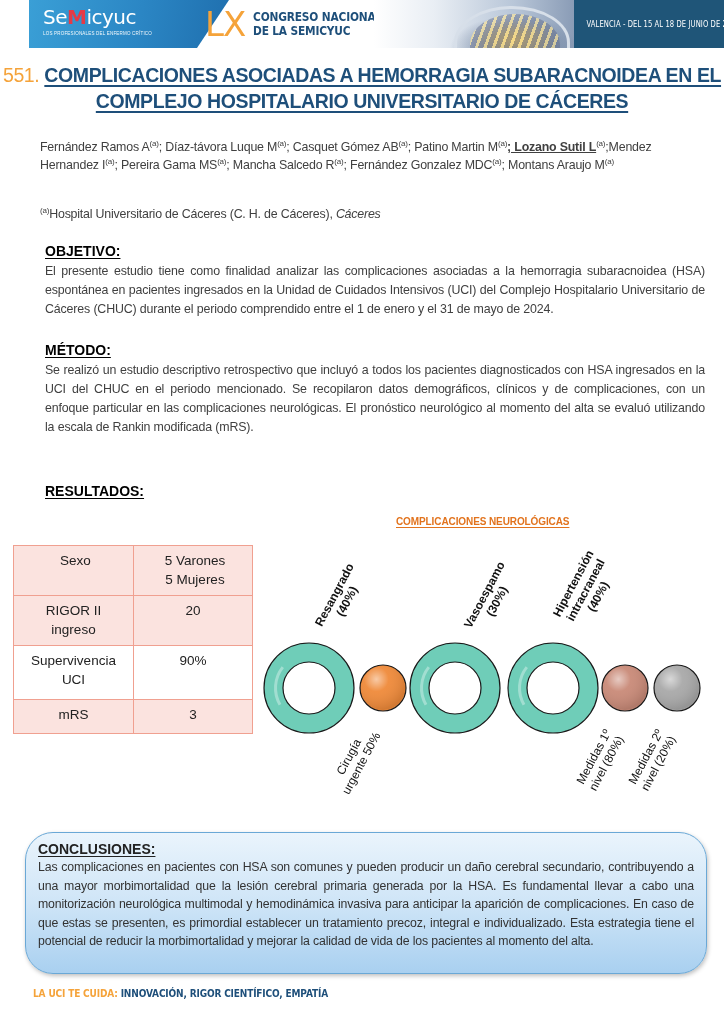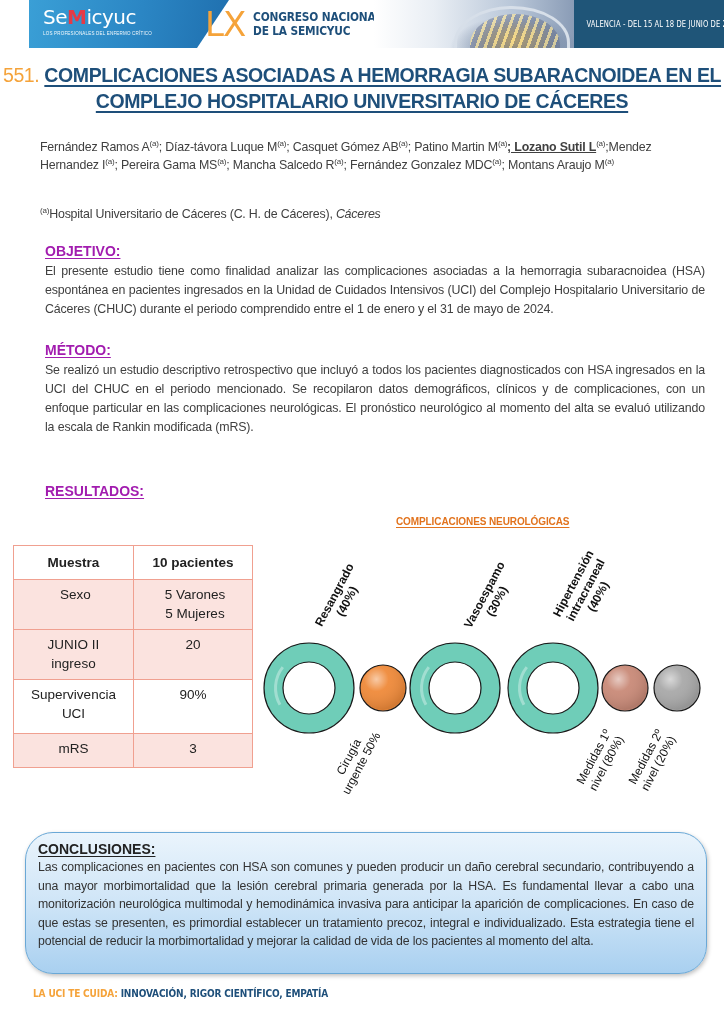--- a/index.html
+++ b/index.html
@@ -50,21 +50,21 @@
   .title-num { color: #f5a33a; font-weight: normal; }
 
   
   .authors { position: absolute; left: 40px; top: 138px; width: 650px; font-size: 12.4px; line-height: 18px; color: #404040; letter-spacing: -0.2px; }
   .authors sup { font-size: 8px; vertical-align: 5px; line-height: 0; }
   .presenter { font-weight: bold; text-decoration: underline; }
   .affiliation { position: absolute; left: 40px; top: 207px; font-size: 12.4px; color: #404040; letter-spacing: -0.2px; }
   .affiliation sup { font-size: 8px; vertical-align: 5px; line-height: 0; }
 
   
-  .section-h { font-size: 14px; font-weight: bold; color: #a21caf; text-decoration: underline; text-underline-offset: 2px; }
+  .section-h { font-size: 14px; font-weight: bold; color: #000000; text-decoration: underline; text-underline-offset: 2px; }
   .section-p { font-size: 12.4px; line-height: 19px; color: #404040; text-align: justify; letter-spacing: -0.15px; }
   .sec-obj { position: absolute; left: 45px; top: 243px; width: 660px; }
   .sec-met { position: absolute; left: 45px; top: 342px; width: 660px; }
   .sec-res { position: absolute; left: 45px; top: 483px; }
   .sec-obj .section-p, .sec-met .section-p { margin-top: 3px; }
 
   
   .table { position: absolute; left: 13px; top: 545px; width: 240px; border-collapse: collapse; font-size: 13.5px; color: #222; }
   .table td { border: 1.5px solid #f0a090; text-align: center; vertical-align: top; padding: 5px 4px; line-height: 19px; }
   .table tr.hdr td { background: #fff; font-weight: bold; vertical-align: middle; height: 34px; }
@@ -139,34 +139,30 @@
   <div class="section-h">MÉTODO:</div>
   <p class="section-p">Se realizó un estudio descriptivo retrospectivo que incluyó a todos los pacientes diagnosticados con HSA ingresados en la UCI del CHUC en el periodo mencionado. Se recopilaron datos demográficos, clínicos y de complicaciones, con un enfoque particular en las complicaciones neurológicas. El pronóstico neurológico al momento del alta se evaluó utilizando la escala de Rankin modificada (mRS).</p>
 </div>
 
 <div class="sec-res">
   <div class="section-h">RESULTADOS:</div>
 </div>
 
 <table class="table">
   <tbody>
-      <tr class="hdr">
-    <td>Muestra</td>
-    <td>10 pacientes</td>
-  </tr>
   <tr class="r0">
     <td>Sexo</td>
     <td>
           <div>5 Varones</div>
           <div>5 Mujeres</div>
         </td>
   </tr>
   <tr class="r2">
     <td>
-          <div>JUNIO II</div>
+          <div>RIGOR II</div>
           <div>ingreso</div>
         </td>
     <td>20</td>
   </tr>
   <tr class="r3">
     <td>
           <div>Supervivencia</div>
           <div>UCI</div>
         </td>
     <td>90%</td>

